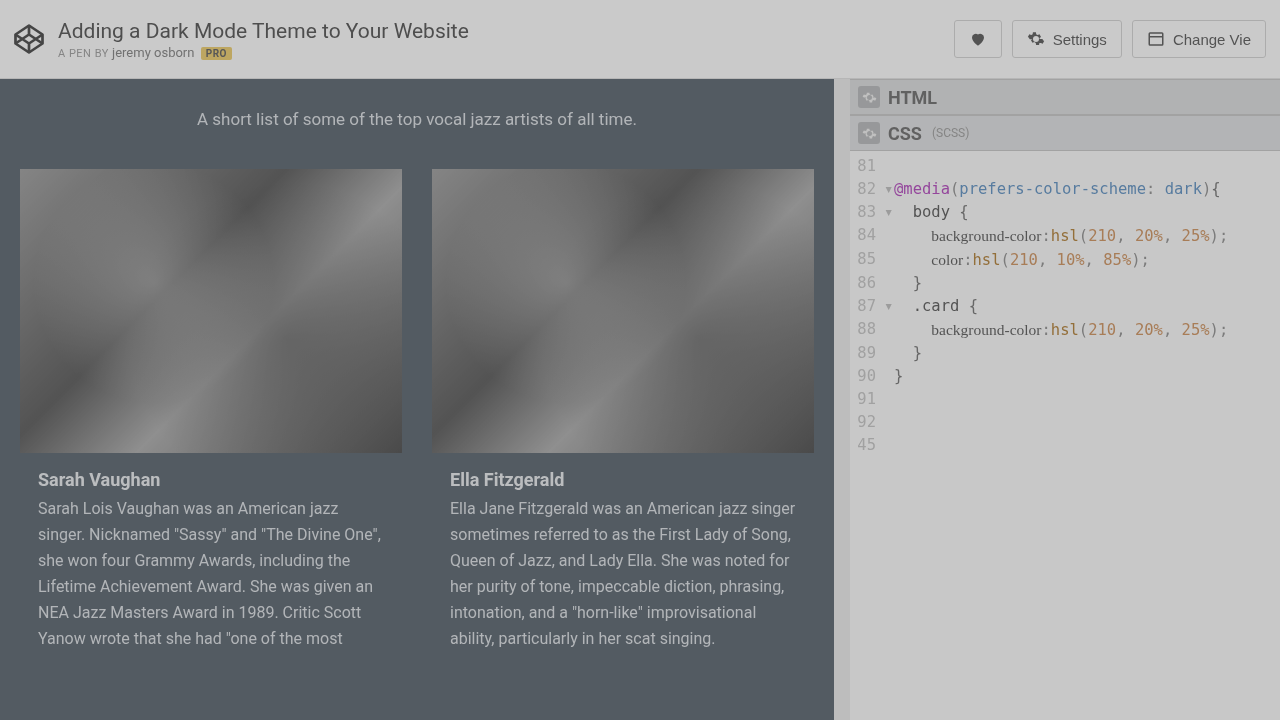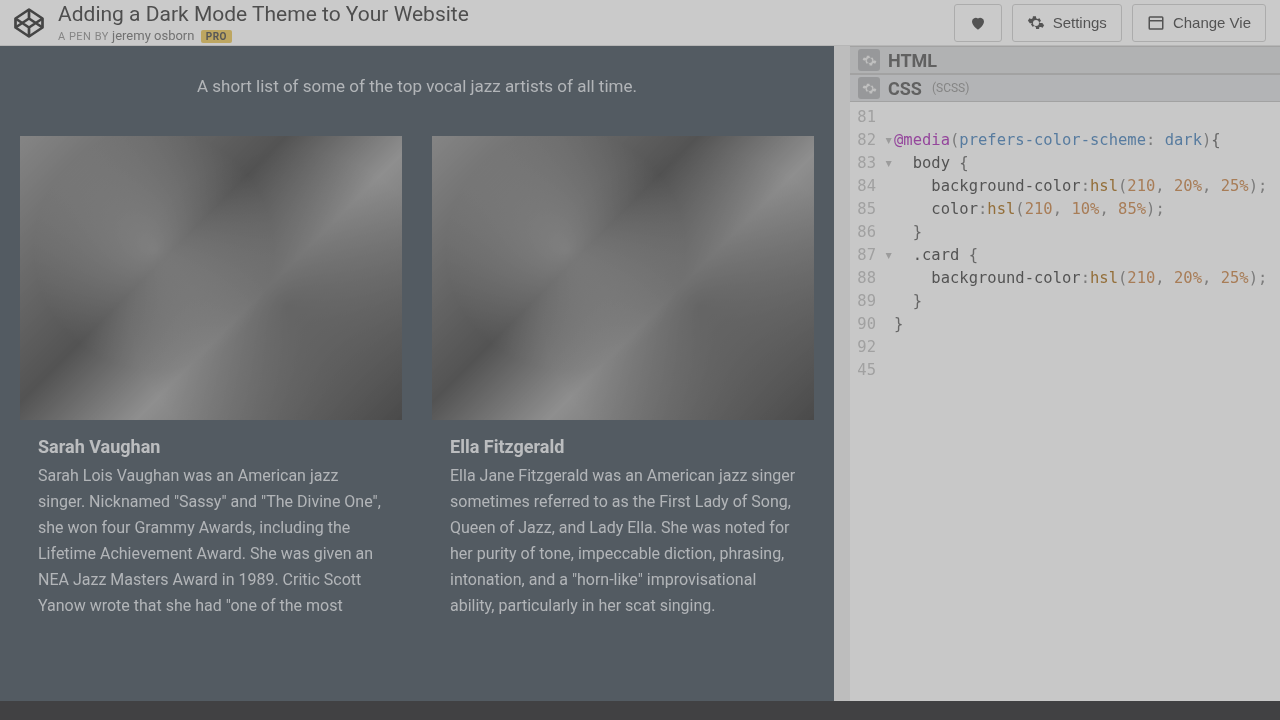--- a/index.html
+++ b/index.html
@@ -12,21 +12,21 @@
   position: relative;
 }
 .dimmer {
   position: absolute;
   inset: 0;
   background: rgba(128,128,128,0.42);
   pointer-events: none;
   z-index: 100;
 }
 .topbar {
-  height: 46px;
+  height: 79px;
   background: #fff;
   display: flex;
   align-items: center;
   padding: 0 14px;
   gap: 14px;
   border-bottom: 1px solid #ddd;
 }
 .logo {
   width: 30px;
   height: 30px;
@@ -142,21 +142,21 @@
 .editor-pane {
   flex: 1;
   background: #f1f1f1;
   display: flex;
   flex-direction: column;
 }
 .panel-head {
   background: #d4d6d8;
   border-top: 1px solid #bbb;
   border-bottom: 1px solid #bbb;
-  height: 28px;
+  height: 36px;
   display: flex;
   align-items: center;
   padding: 0 8px;
   gap: 8px;
 }
 .panel-head.css { background: #d8dadc; }
 .panel-gear {
   width: 22px;
   height: 22px;
   background: #a8aaac;
@@ -190,21 +190,21 @@
 .gutter {
   width: 34px;
   text-align: right;
   color: #b8b8b8;
   padding-right: 8px;
   user-select: none;
 }
 .fold { color: #b0b0b0; width: 10px; }
 .tok-at { color: #a21caf; }
 .tok-kw { color: #3a78b5; }
-.tok-prop { color: #333; }
+.tok-prop { color: #333; font-family: Liberation Serif, serif; }
 .tok-func { color: #a16207; }
 .tok-num { color: #c47a3a; }
 .tok-brace { color: #555; }
 .tok-sel { color: #333; }
 .tok-punct { color: #777; }
 </style>
 </head>
 <body>
 
 <div class="topbar">
@@ -291,19 +291,20 @@
         <div class="code-line"><span class="gutter">81</span><span class="fold"> </span><span></span></div>
         <div class="code-line"><span class="gutter">82</span><span class="fold">▾</span><span><span class="tok-at">@media</span><span class="tok-punct">(</span><span class="tok-kw">prefers-color-scheme</span><span class="tok-punct">:</span> <span class="tok-kw">dark</span><span class="tok-punct">)</span><span class="tok-brace">{</span></span></div>
         <div class="code-line"><span class="gutter">83</span><span class="fold">▾</span><span>  <span class="tok-sel">body</span> <span class="tok-brace">{</span></span></div>
         <div class="code-line"><span class="gutter">84</span><span class="fold"> </span><span>    <span class="tok-prop">background-color</span><span class="tok-punct">:</span><span class="tok-func">hsl</span><span class="tok-punct">(</span><span class="tok-num">210</span><span class="tok-punct">,</span> <span class="tok-num">20%</span><span class="tok-punct">,</span> <span class="tok-num">25%</span><span class="tok-punct">)</span><span class="tok-punct">;</span></span></div>
         <div class="code-line"><span class="gutter">85</span><span class="fold"> </span><span>    <span class="tok-prop">color</span><span class="tok-punct">:</span><span class="tok-func">hsl</span><span class="tok-punct">(</span><span class="tok-num">210</span><span class="tok-punct">,</span> <span class="tok-num">10%</span><span class="tok-punct">,</span> <span class="tok-num">85%</span><span class="tok-punct">)</span><span class="tok-punct">;</span></span></div>
         <div class="code-line"><span class="gutter">86</span><span class="fold"> </span><span>  <span class="tok-brace">}</span></span></div>
         <div class="code-line"><span class="gutter">87</span><span class="fold">▾</span><span>  <span class="tok-sel">.card</span> <span class="tok-brace">{</span></span></div>
         <div class="code-line"><span class="gutter">88</span><span class="fold"> </span><span>    <span class="tok-prop">background-color</span><span class="tok-punct">:</span><span class="tok-func">hsl</span><span class="tok-punct">(</span><span class="tok-num">210</span><span class="tok-punct">,</span> <span class="tok-num">20%</span><span class="tok-punct">,</span> <span class="tok-num">25%</span><span class="tok-punct">)</span><span class="tok-punct">;</span></span></div>
         <div class="code-line"><span class="gutter">89</span><span class="fold"> </span><span>  <span class="tok-brace">}</span></span></div>
         <div class="code-line"><span class="gutter">90</span><span class="fold"> </span><span><span class="tok-brace">}</span></span></div>
+        <div class="code-line"><span class="gutter">91</span><span class="fold"> </span><span></span></div>
         <div class="code-line"><span class="gutter">92</span><span class="fold"> </span><span></span></div>
         <div class="code-line"><span class="gutter">45</span><span class="fold"> </span><span></span></div>
       </div>
   </div>
 </div>
 
 <div class="dimmer"></div>
 
 </body></html>

